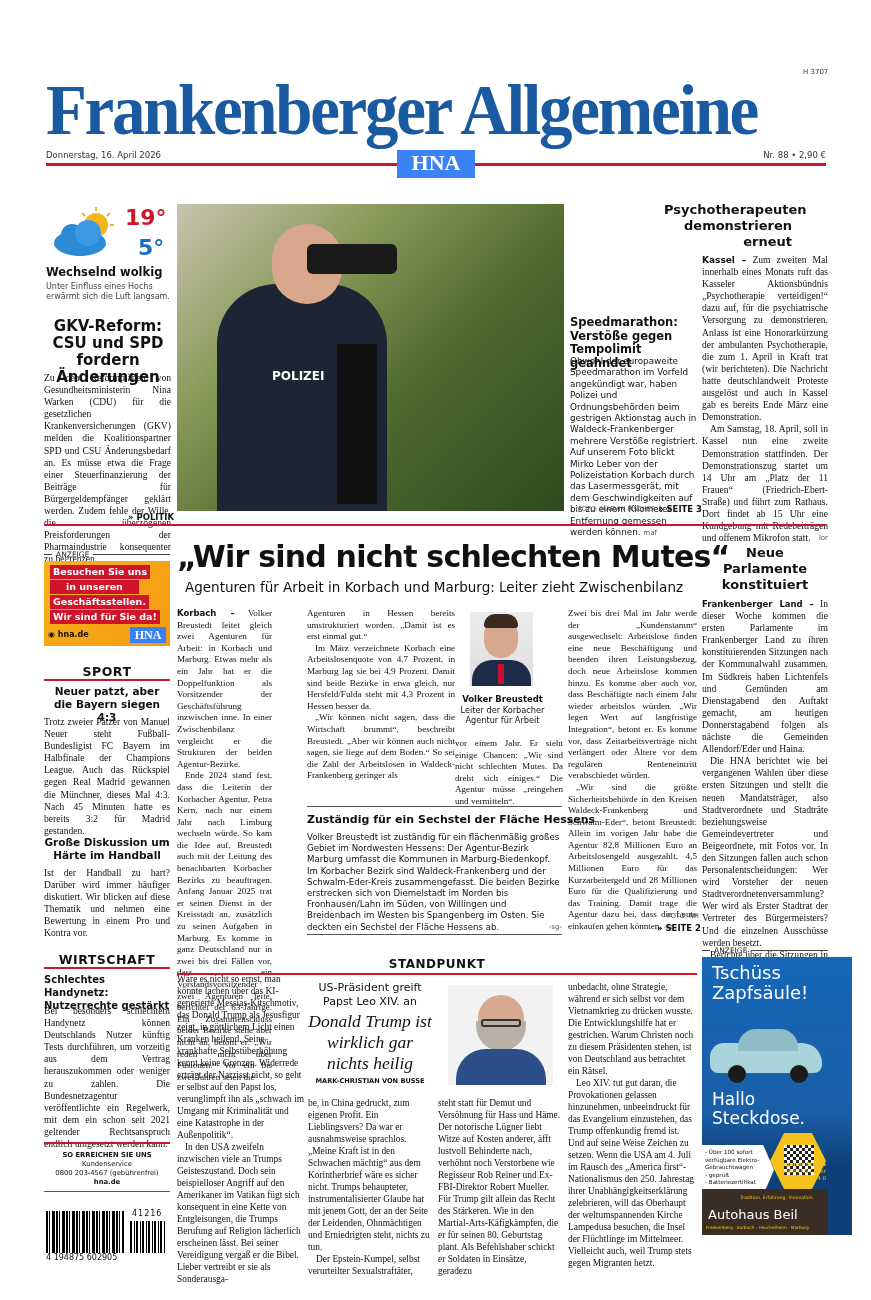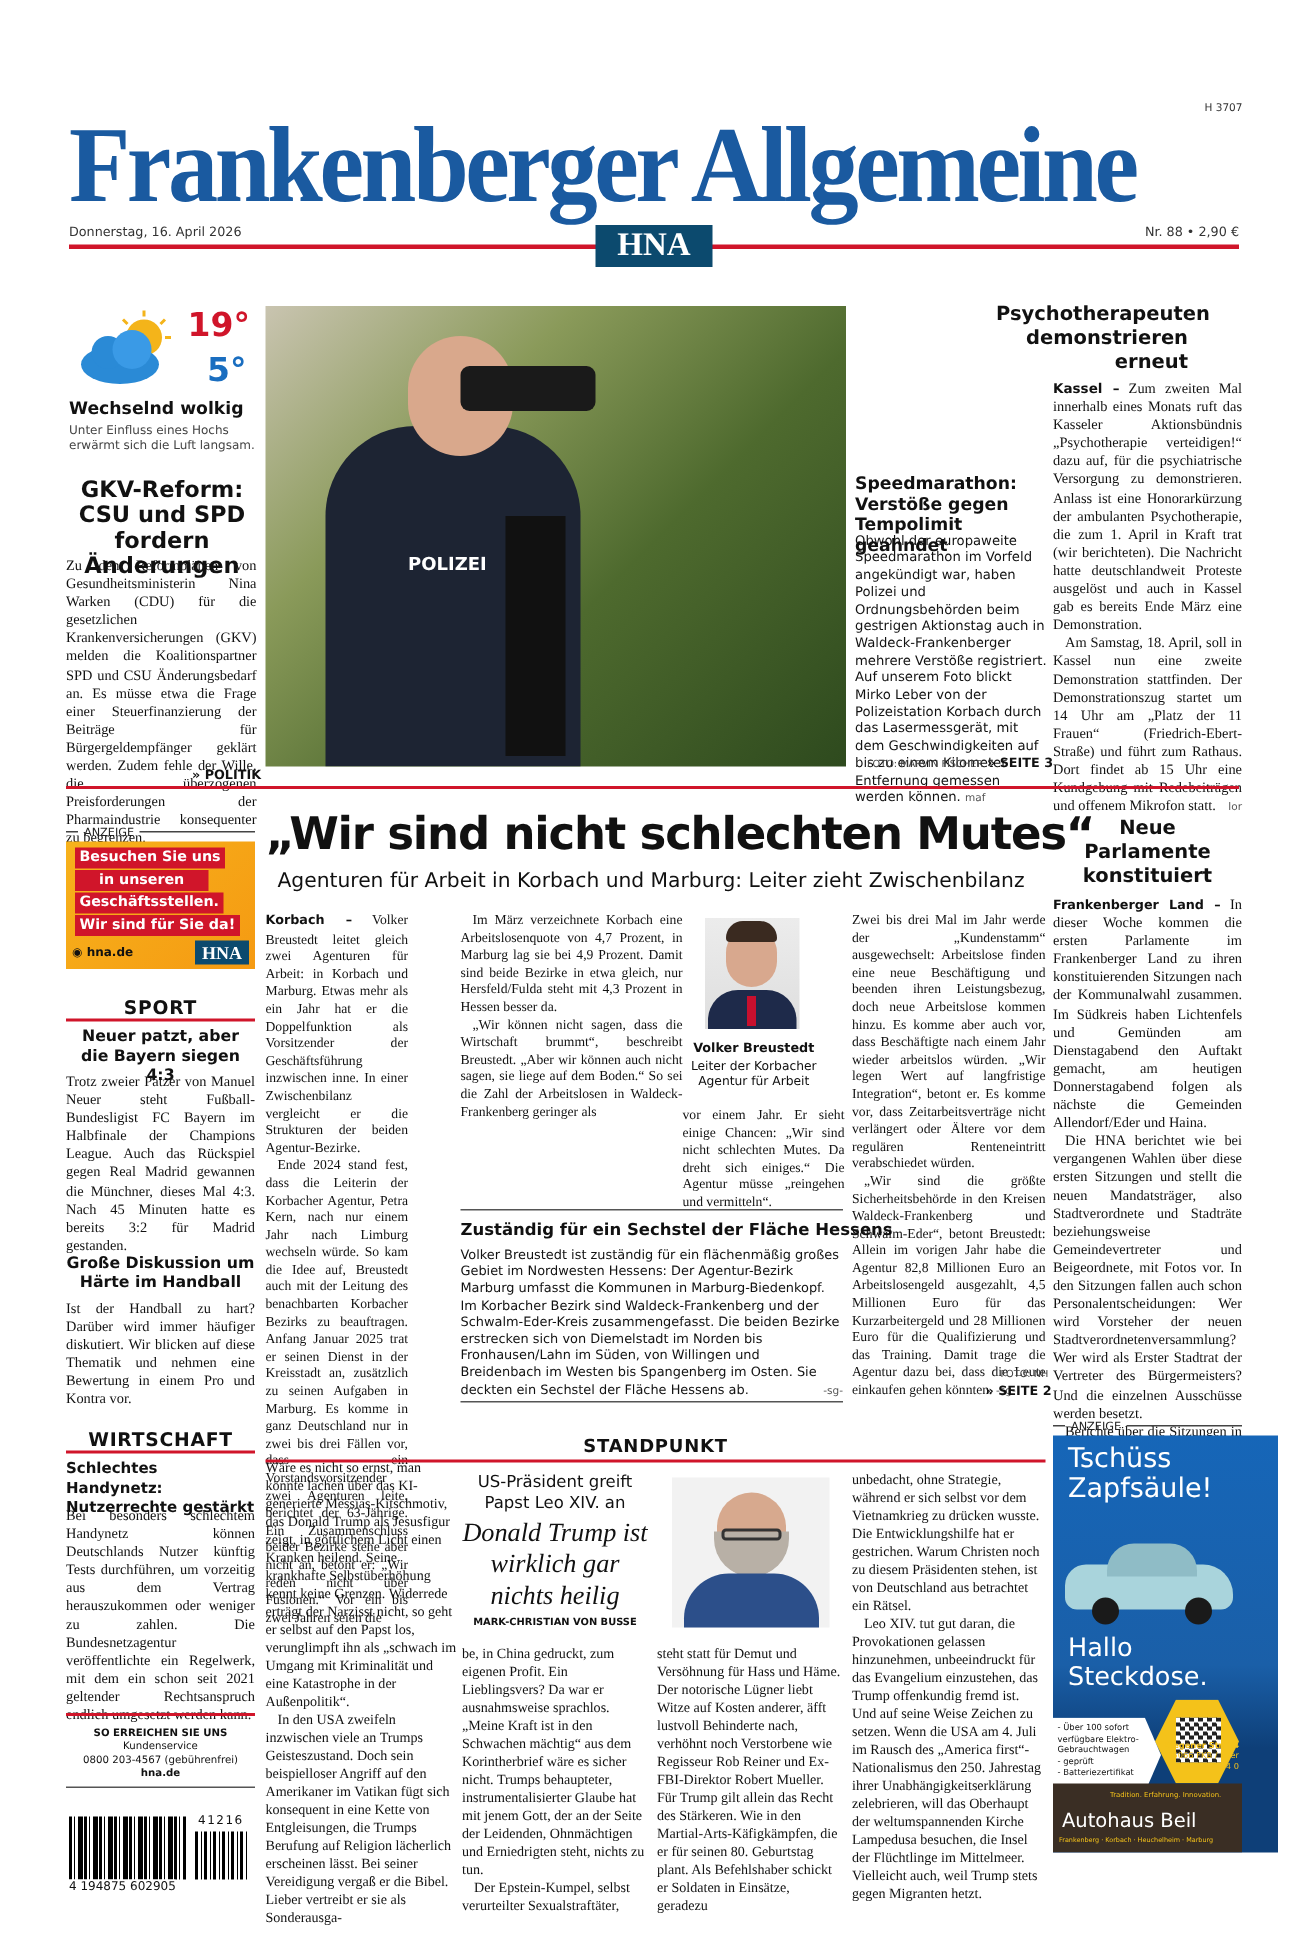--- a/index.html
+++ b/index.html
@@ -5,21 +5,21 @@
 *{box-sizing:border-box;margin:0;padding:0}
 body{width:871px;height:1300px;background:#fff;font-family:"Liberation Serif",serif;color:#111;position:relative;overflow:hidden}
 .abs{position:absolute}
 .sans{font-family:"DejaVu Sans","Liberation Sans",sans-serif}
 .serif{font-family:"Liberation Serif","DejaVu Serif",serif}
 .body-text{font-size:9.6px;line-height:12.1px;text-align:justify;hyphens:auto}
 .red{color:#d0152a}
 .redline{position:absolute;height:2px;background:#d0152a}
 .grayline{position:absolute;height:1px;background:#888}
 .masthead{left:46px;top:72px;width:780px;font-family:"Liberation Serif",serif;font-weight:bold;color:#1a5aa0;font-size:72px;letter-spacing:-2.5px;line-height:76px;white-space:nowrap;transform:scaleX(0.93);transform-origin:left}
-.hna-badge{background:#0c4a6e;color:#fff;font-family:"Liberation Serif",serif;font-weight:bold;font-size:22px;text-align:center;line-height:26px}
+.hna-badge{background:#3b82f6;color:#fff;font-family:"Liberation Serif",serif;font-weight:bold;font-size:22px;text-align:center;line-height:26px}
 .section-head{font-family:"DejaVu Sans",sans-serif;font-weight:bold;font-size:12.5px;text-align:center;letter-spacing:.5px}
 .ref{font-family:"DejaVu Sans",sans-serif;font-weight:bold;font-size:8.5px}
 .anz{font-family:"DejaVu Sans",sans-serif;font-size:7.5px;color:#222;display:flex;align-items:center;gap:4px}
 .anz::before,.anz::after{content:"";height:1px;background:#444;flex:1}
 .anz::before{flex:0 0 8px}
 .photo{background:#6b7a4a;overflow:hidden}
 .col-text p{text-indent:8px}
 .col-text p.noi{text-indent:0}
 </style>
 </head>
@@ -101,20 +101,21 @@
 <div class="abs serif body-text" style="left:44px;top:867px;width:126px">Ist der Handball zu hart? Darüber wird immer häufiger diskutiert. Wir blicken auf diese Thematik und nehmen eine Bewertung in einem Pro und Kontra vor.</div>
 
 <div class="abs sans" style="left:177px;top:539px;width:520px;font-size:30px;font-weight:bold;letter-spacing:-0.8px;white-space:nowrap">„Wir sind nicht schlechten Mutes“</div>
 <div class="abs sans" style="left:185px;top:579px;width:520px;font-size:13.5px;white-space:nowrap">Agenturen für Arbeit in Korbach und Marburg: Leiter zieht Zwischenbilanz</div>
 
 <div class="abs serif body-text col-text" style="left:177px;top:608px;width:95px;font-size:9.1px;line-height:11.6px">
   <p class="noi"><b class="sans" style="font-size:8.5px">Korbach –</b> <span>Volker Breustedt leitet gleich zwei Agenturen für Arbeit: in Korbach und Marburg. Etwas mehr als ein Jahr hat er die Doppelfunktion als Vorsitzender der Geschäftsführung inzwischen inne. In einer Zwischenbilanz vergleicht er die Strukturen der beiden Agentur-Bezirke.</span></p>
   <p>Ende 2024 stand fest, dass die Leiterin der Korbacher Agentur, Petra Kern, nach nur einem Jahr nach Limburg wechseln würde. So kam die Idee auf, Breustedt auch mit der Leitung des benachbarten Korbacher Bezirks zu beauftragen. Anfang Januar 2025 trat er seinen Dienst in der Kreisstadt an, zusätzlich zu seinen Aufgaben in Marburg. Es komme in ganz Deutschland nur in zwei bis drei Fällen vor, dass ein Vorstandsvorsitzender zwei Agenturen leite, berichtet der 63-Jährige. Ein Zusammenschluss beider Bezirke stehe aber nicht an, betont er: „Wir reden nicht über Fusionen.“ Vor ein bis zwei Jahren seien die</p>
 </div>
 <div class="abs serif body-text col-text" style="left:307px;top:608px;width:148px;font-size:9.1px;line-height:11.6px">
+  <p class="noi">Agenturen in Hessen bereits umstrukturiert worden. „Damit ist es erst einmal gut.“</p>
   <p>Im März verzeichnete Korbach eine Arbeitslosenquote von 4,7 Prozent, in Marburg lag sie bei 4,9 Prozent. Damit sind beide Bezirke in etwa gleich, nur Hersfeld/Fulda steht mit 4,3 Prozent in Hessen besser da.</p>
   <p>„Wir können nicht sagen, dass die Wirtschaft brummt“, beschreibt Breustedt. „Aber wir können auch nicht sagen, sie liege auf dem Boden.“ So sei die Zahl der Arbeitslosen in Waldeck-Frankenberg geringer als</p>
 </div>
 <div class="abs" style="left:470px;top:612px;width:63px;height:74px;background:linear-gradient(#ececec,#dedede);overflow:hidden">
   <div class="abs" style="left:14px;top:6px;width:34px;height:40px;border-radius:17px;background:#d8a88e"></div>
   <div class="abs" style="left:14px;top:2px;width:34px;height:14px;border-radius:17px 17px 4px 4px;background:#3a2a20"></div>
   <div class="abs" style="left:2px;top:48px;width:59px;height:30px;border-radius:20px 20px 0 0;background:#1e2a4a"></div>
   <div class="abs" style="left:28px;top:52px;width:6px;height:20px;background:#c8102e"></div>
 </div>
 <div class="abs sans" style="left:455px;top:694px;width:95px;font-size:8.5px;font-weight:bold;text-align:center">Volker Breustedt</div>

